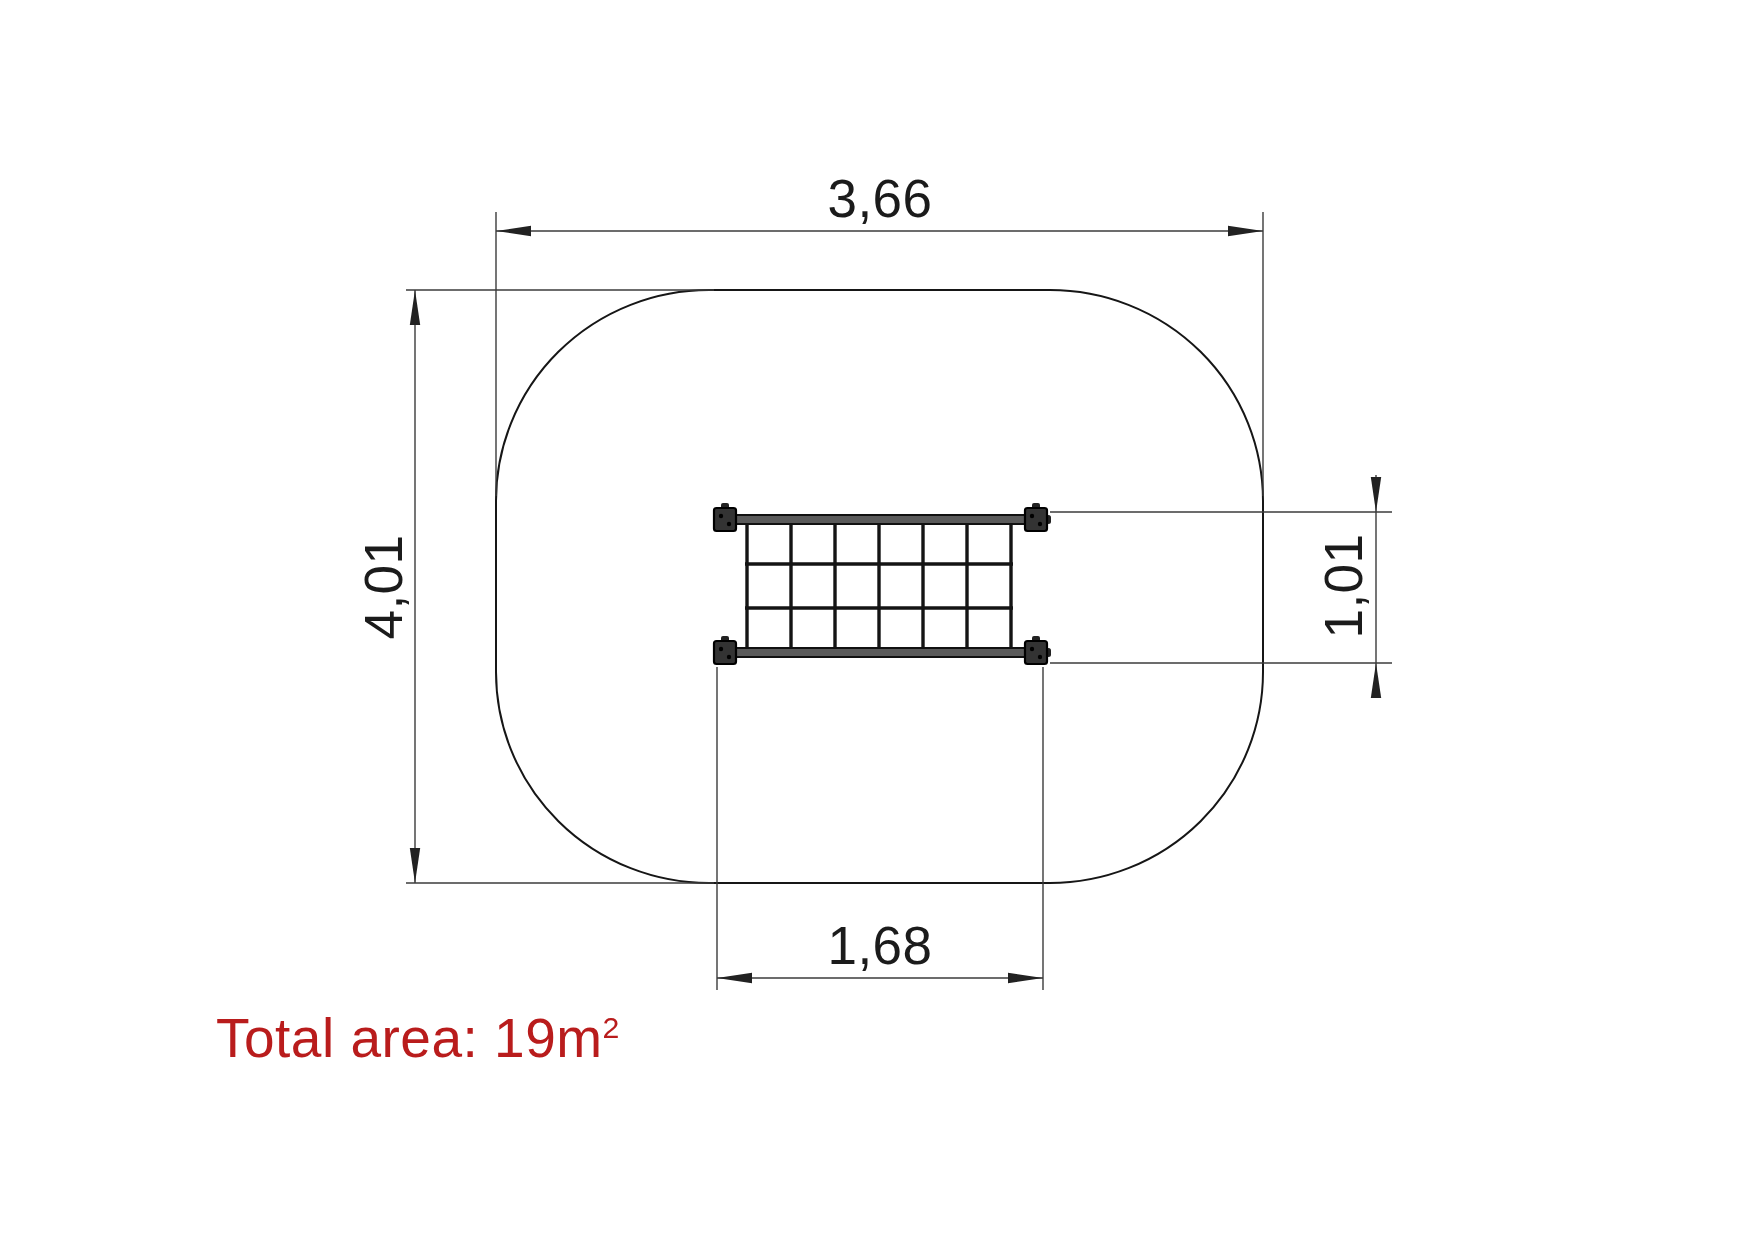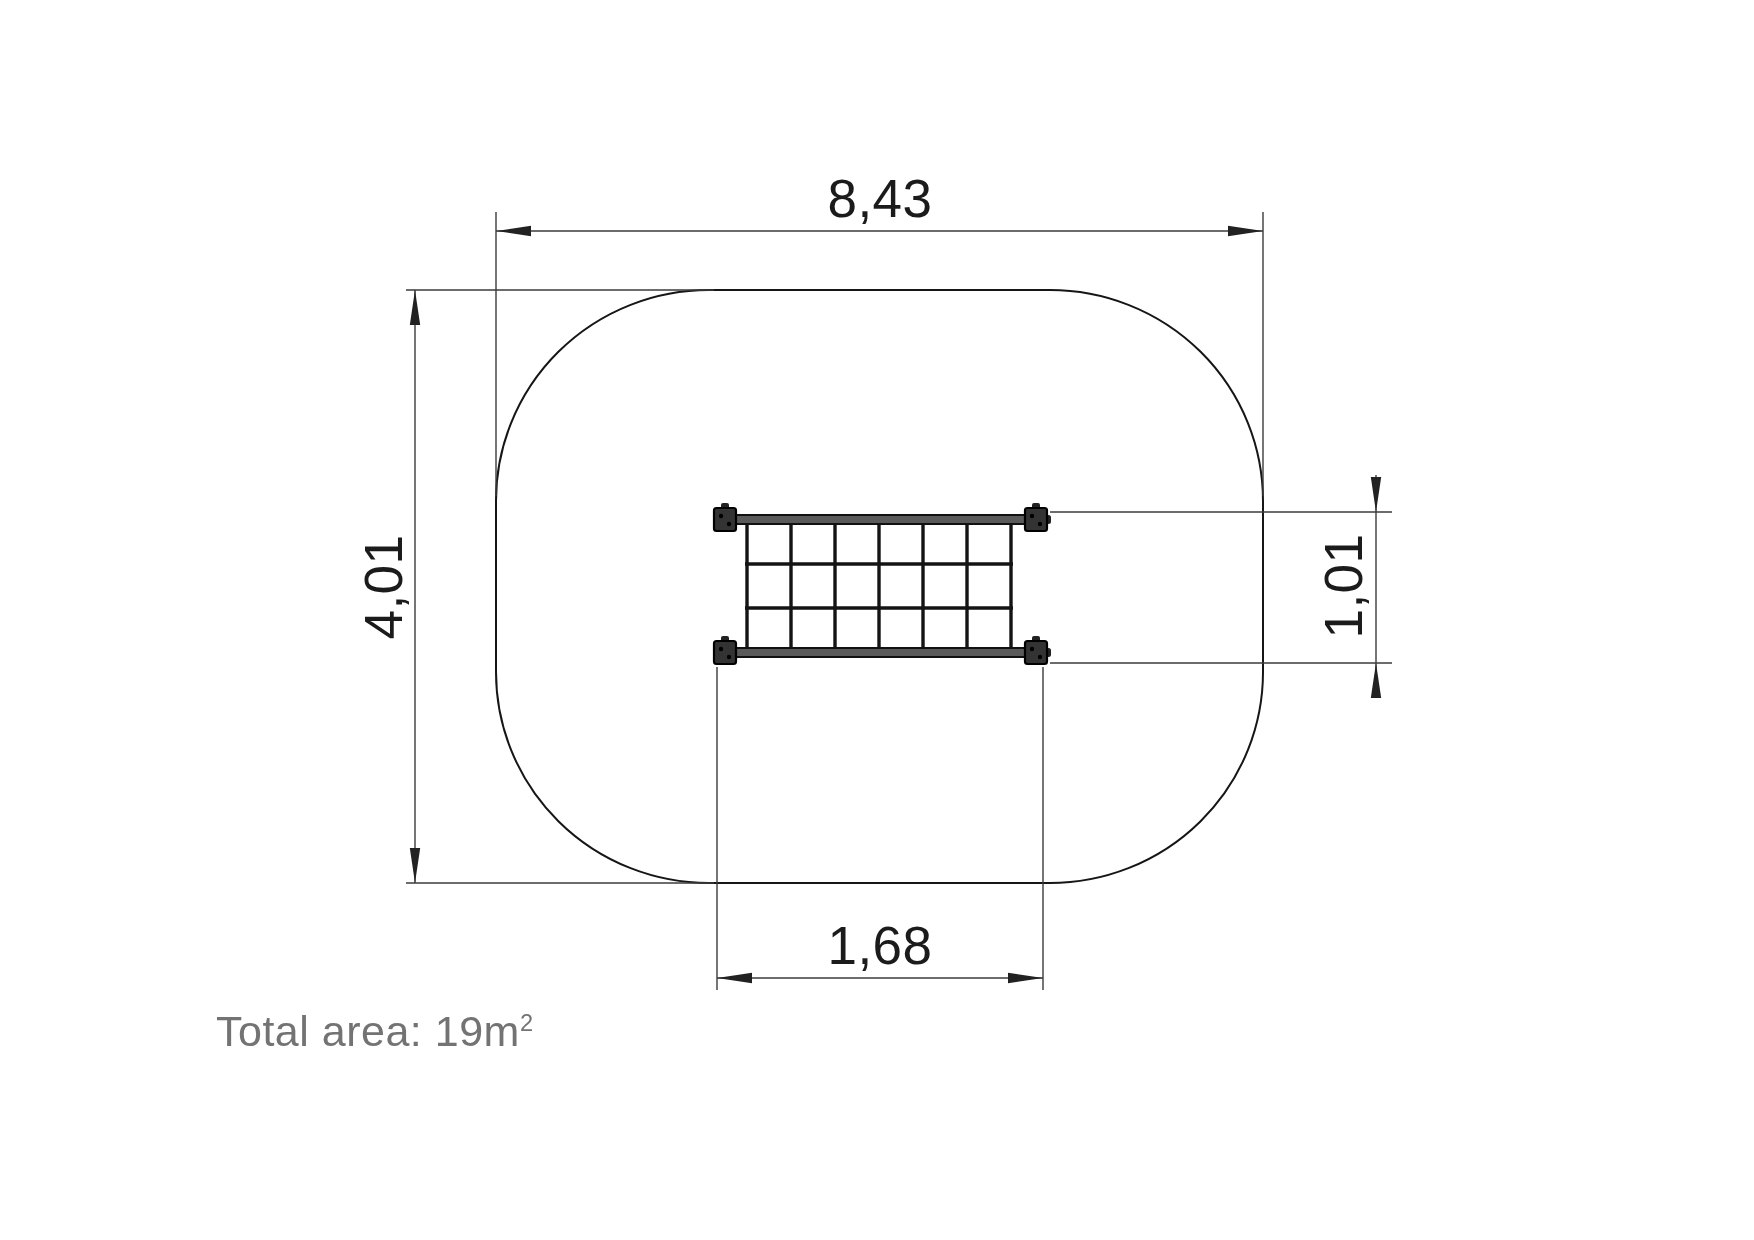--- a/index.html
+++ b/index.html
@@ -30,23 +30,23 @@
     transform: translate(-50%, -50%);
     letter-spacing: 0.5px;
   }
   .dim-label.vertical {
     transform: translate(-50%, -50%) rotate(-90deg);
   }
   .total-area {
     position: absolute;
     left: 216px;
     top: 1008px;
-    font-size: 43px;
+    font-size: 55px;
     line-height: 1.1;
-    color: #737373;
+    color: #b91c1c;
     white-space: nowrap;
     letter-spacing: 0.5px;
   }
   .total-area sup {
     font-size: 0.55em;
     vertical-align: super;
     line-height: 0;
   }
 </style>
 </head>
@@ -128,21 +128,21 @@
 
         <rect x="1032" y="636" width="8" height="6" rx="2" fill="#222222"></rect>
         <rect x="1046" y="648" width="5" height="9" rx="2.5" fill="#222222"></rect>
         <rect x="1025" y="641" width="22" height="23" rx="2.5" fill="#333333" stroke="#000000" stroke-width="2.2"></rect>
         <circle cx="1032" cy="649" r="2.2" fill="#000000"></circle>
         <circle cx="1040" cy="657" r="2.2" fill="#000000"></circle>
       </g>
     </g>
   </svg>
 
-  <div class="dim-label" style="left:880px; top:198px;">8,43</div>
+  <div class="dim-label" style="left:880px; top:198px;">3,66</div>
 
   <div class="dim-label vertical" style="left:383px; top:587px;">4,01</div>
 
   <div class="dim-label vertical" style="left:1343px; top:586px;">1,01</div>
 
   <div class="dim-label" style="left:880px; top:945px;">1,68</div>
 
   <div class="total-area">
     <span>Total area: 19m</span><sup>2</sup>
   </div>

